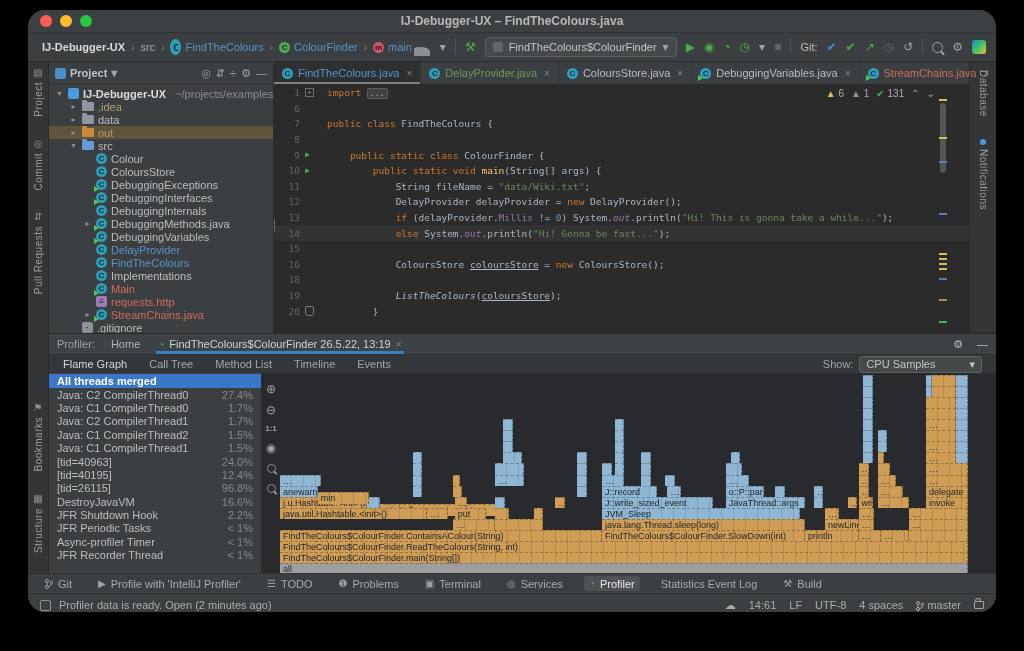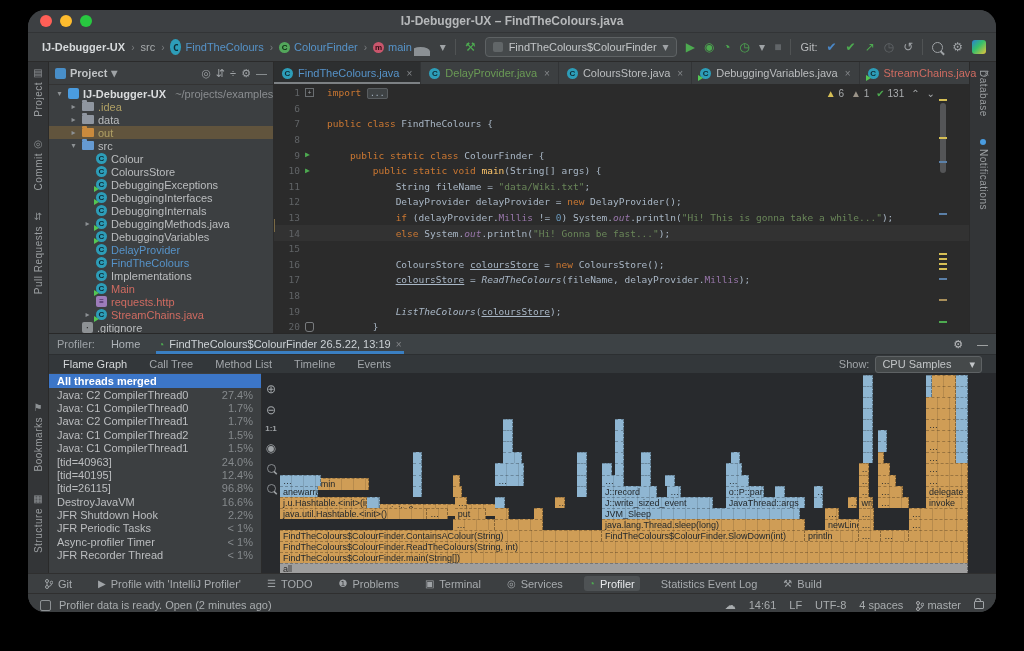--- a/index.html
+++ b/index.html
@@ -96,21 +96,21 @@
   .ptab{display:flex;align-items:center;gap:5px;height:20px;color:#aeb3b8;position:relative;padding:0 2px}
   .ptab.sel{color:#cdd2d6;box-shadow:inset 0 -3px 0 #3a7fc2}
   .ptab .picon{color:#4daa50;font-size:10px}
   .ptab .x{color:#84878a;font-size:10px}
   .phdr .spring{flex:1}
   .psub{height:18px;background:#33373a;display:flex;align-items:center;padding:0 14px;gap:22px;flex:none;border-top:1px solid #2c2f31}
   .psub .stab{color:#a2a6aa;font-size:11px}
   .psub .stab.sel{color:#d5d8da}
   .psub .spring{flex:1}
   .showbox{display:flex;align-items:center;gap:6px;color:#a2a6aa}
-  .combo{display:flex;align-items:center;gap:18px;background:#45494a;border:1px solid #5e6264;border-radius:3px;height:15px;padding:0 6px;color:#c3c6c8}
+  .combo{display:flex;align-items:center;gap:34px;background:#45494a;border:1px solid #5e6264;border-radius:3px;height:15px;padding:0 6px;color:#c3c6c8}
   .pbody{flex:1;display:flex;min-height:0;background:#282a2d}
   .threads{width:212px;flex:none;background:#3c3f41;border-right:1px solid #2b2b2b;overflow:hidden;padding-top:1px}
   .throw{height:13.4px;display:flex;align-items:center;justify-content:space-between;padding:0 8px 0 8px;font-size:11px;color:#bcbec0}
   .throw .pct{color:#85898c}
   .throw.sel{background:#3c76c8;color:#fff;font-weight:bold}
   .ftools{width:18px;flex:none;display:flex;flex-direction:column;align-items:center;gap:9px;padding-top:10px;color:#9fa3a6;font-size:11px;background:#282a2d}
   .ftools .ft{line-height:1;font-size:12px}
   .ftools .ft11{font-size:8px;font-weight:bold}
   .flame{flex:1;position:relative;margin-right:28px;overflow:hidden}
   .fseg{position:absolute;height:11.1px;box-sizing:border-box;font-size:9px;line-height:11px;color:#23282c;
@@ -384,21 +384,20 @@
                 <div class="cl"><span class="ln">7</span><span class="gut"></span><span><span class="tok-kw">public class </span><span class="tok-p">FindTheColours {</span></span></div>
                 <div class="cl"><span class="ln">8</span><span class="gut"></span><span></span></div>
                 <div class="cl"><span class="ln">9</span><span class="gut"><span class="runarr">▶</span></span><span><span class="tok-p">    </span><span class="tok-kw">public static class </span><span class="tok-p">ColourFinder {</span></span></div>
                 <div class="cl"><span class="ln">10</span><span class="gut"><span class="runarr">▶</span></span><span><span class="tok-p">        </span><span class="tok-kw">public static void </span><span class="tok-m">main</span><span class="tok-p">(String[] args) {</span></span></div>
                 <div class="cl"><span class="ln">11</span><span class="gut"></span><span><span class="tok-p">            String fileName = </span><span class="tok-s">"data/Wiki.txt"</span><span class="tok-p">;</span></span></div>
                 <div class="cl"><span class="ln">12</span><span class="gut"></span><span><span class="tok-p">            DelayProvider delayProvider = </span><span class="tok-kw">new </span><span class="tok-p">DelayProvider();</span></span></div>
                 <div class="cl"><span class="ln">13</span><span class="gut"><span class="mark"></span></span><span><span class="tok-p">            </span><span class="tok-kw">if </span><span class="tok-p">(delayProvider.</span><span class="tok-f">Millis</span><span class="tok-p"> != </span><span class="tok-num">0</span><span class="tok-p">) System.</span><span class="tok-fi">out</span><span class="tok-p">.println(</span><span class="tok-s">"Hi! This is gonna take a while..."</span><span class="tok-p">);</span></span></div>
                 <div class="cl cur"><span class="ln">14</span><span class="gut"></span><span><span class="tok-p">            </span><span class="tok-kw">else </span><span class="tok-p">System.</span><span class="tok-fi">out</span><span class="tok-p">.println(</span><span class="tok-s">"Hi! Gonna be fast..."</span><span class="tok-p">);</span></span></div>
                 <div class="cl"><span class="ln">15</span><span class="gut"></span><span></span></div>
                 <div class="cl"><span class="ln">16</span><span class="gut"></span><span><span class="tok-p">            ColoursStore </span><span class="tok-u">coloursStore</span><span class="tok-p"> = </span><span class="tok-kw">new </span><span class="tok-p">ColoursStore();</span></span></div>
-                <div class="cl"><span class="ln">17</span><span class="gut"></span><span><span class="tok-p">            </span><span class="tok-u">coloursStore</span><span class="tok-p"> = </span><span class="tok-i">ReadTheColours</span><span class="tok-p">(fileName, delayProvider.</span><span class="tok-f">Millis</span><span class="tok-p">);</span></span></div>
                 <div class="cl"><span class="ln">18</span><span class="gut"></span><span></span></div>
                 <div class="cl"><span class="ln">19</span><span class="gut"></span><span><span class="tok-p">            </span><span class="tok-i">ListTheColours</span><span class="tok-p">(</span><span class="tok-u">coloursStore</span><span class="tok-p">);</span></span></div>
                 <div class="cl"><span class="ln">20</span><span class="gut"><span class="endic"></span></span><span><span class="tok-p">        }</span></span></div>
               </div>
             <div class="inspections">
               <span><span class="insp-warn">▲</span> <span>6</span></span>
               <span><span class="insp-weak">▲</span> <span>1</span></span>
               <span><span class="insp-ok">✔</span> <span>131</span></span>
               <span>⌃</span>
               <span>⌄</span>
@@ -564,21 +563,21 @@
               <div class="fseg b" style="left: 31.3%; width: 1.4%; top: 123.3px;"></div>
               <div class="fseg o" title="…" style="left: 40%; width: 1.4%; top: 123.3px;">…</div>
               <div class="fseg b" title="J::write_sized_event" style="left: 46.8%; width: 16.2%; top: 123.3px;">J::write_sized_event</div>
               <div class="fseg b" title="JavaThread::sleep" style="left: 64.8%; width: 11.5%; top: 123.3px;">JavaThread::args</div>
               <div class="fseg b" style="left: 77.6%; width: 1.3%; top: 123.3px;"></div>
               <div class="fseg o" title="…" style="left: 82.5%; width: 1.3%; top: 123.3px;">…</div>
               <div class="fseg o" title="write" style="left: 84.1%; width: 2.1%; top: 123.3px;">write</div>
               <div class="fseg o" title="…" style="left: 86.9%; width: 4.5%; top: 123.3px;">…</div>
               <div class="fseg o" title="invoke" style="left: 93.9%; width: 6.1%; top: 123.3px;">invoke</div>
               <div class="fseg b" title="anewarray" style="left: 0%; width: 5.5%; top: 112.2px;">anewarray</div>
-              <div class="fseg o" title="min" style="left: 5.5%; width: 7.5%; top: 105px;">min</div>
+              <div class="fseg o" title="min" style="left: 5.5%; width: 7.5%; top: 119px;">min</div>
               <div class="fseg b" style="left: 19.4%; width: 1.3%; top: 112.2px;"></div>
               <div class="fseg o" style="left: 25.2%; width: 1.2%; top: 112.2px;"></div>
               <div class="fseg b" style="left: 43.2%; width: 1.4%; top: 112.2px;"></div>
               <div class="fseg b" title="J::record" style="left: 46.8%; width: 8%; top: 112.2px;">J::record</div>
               <div class="fseg b" title="…" style="left: 56.3%; width: 2%; top: 112.2px;">…</div>
               <div class="fseg b" title="o::P::park" style="left: 64.8%; width: 5.6%; top: 112.2px;">o::P::park</div>
               <div class="fseg b" style="left: 72%; width: 1.4%; top: 112.2px;"></div>
               <div class="fseg b" title="…" style="left: 77.6%; width: 1.3%; top: 112.2px;">…</div>
               <div class="fseg o" title="…" style="left: 84.1%; width: 1.5%; top: 112.2px;">…</div>
               <div class="fseg o" title="…" style="left: 86.9%; width: 3.6%; top: 112.2px;">…</div>

